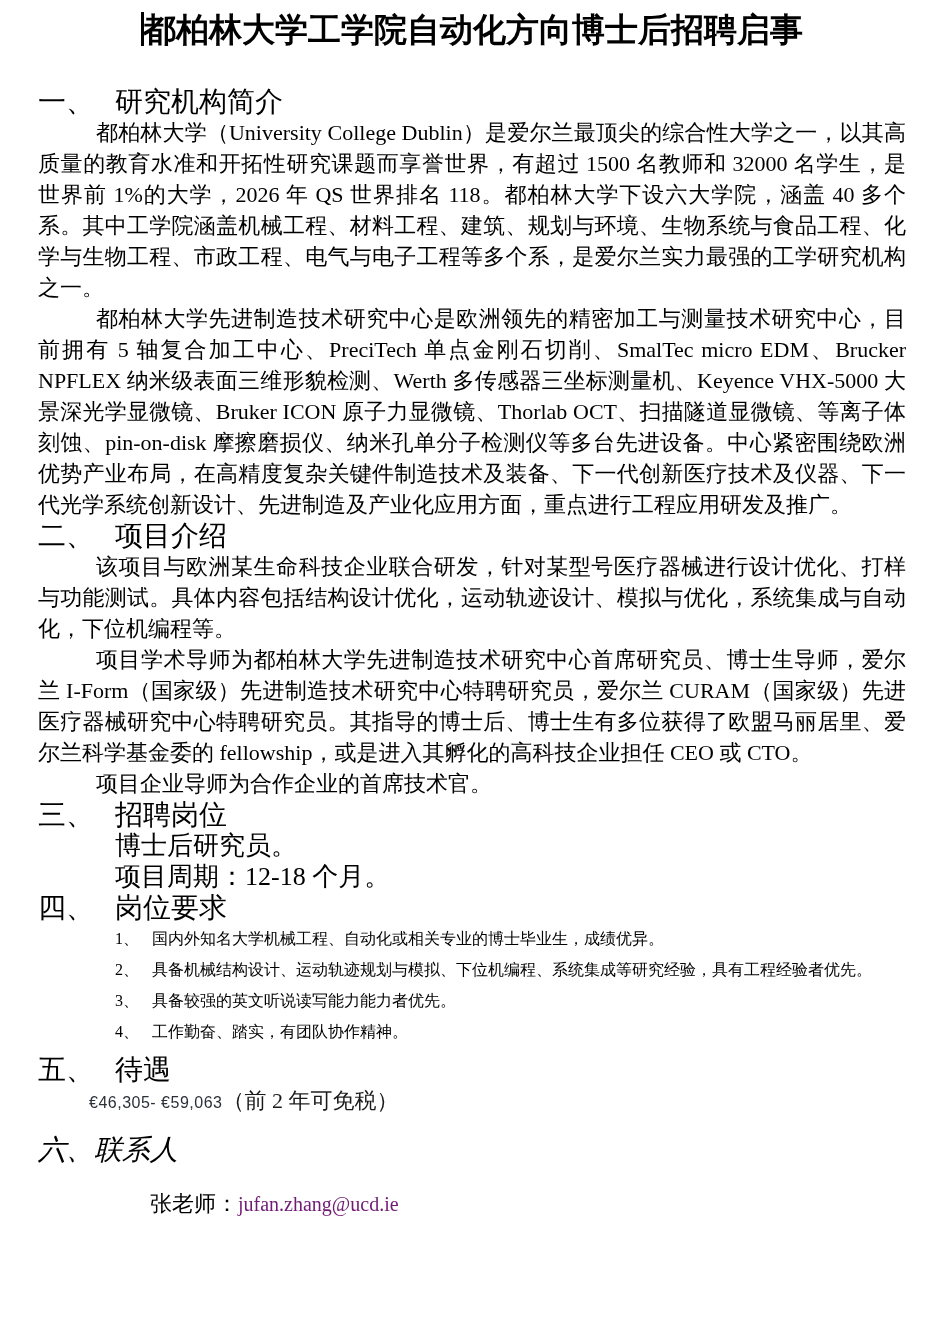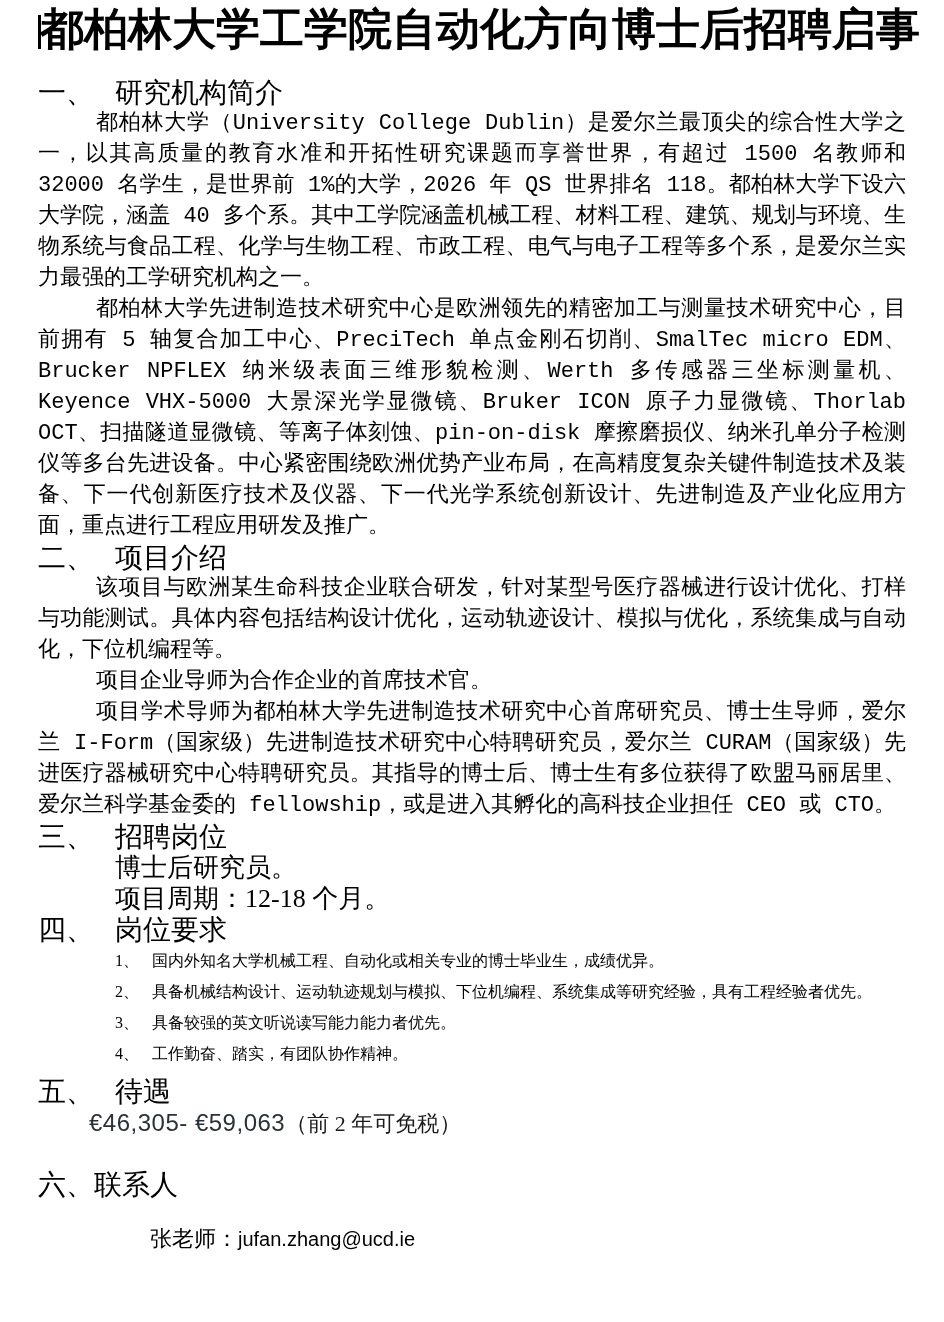--- a/index.html
+++ b/index.html
@@ -7,25 +7,25 @@
     width: 944px;
     height: 1322px;
     background: #ffffff;
     color: #000000;
     font-family: "Liberation Serif", "DejaVu Serif", serif;
     overflow: hidden;
   }
   .page { padding: 10px 38px 0 38px; width: 868px; }
 
   .doc-title {
-    font-size: 44px;
+    font-size: 33px;
     font-weight: 700;
     text-align: center;
     line-height: 40px;
-    margin: 0 0 27px 0;
+    margin: 0 0 36px 0;
     white-space: nowrap;
     letter-spacing: 0px;
   }
   .cursor {
     display: inline-block;
     width: 3px;
     height: 34px;
     background: #000;
     vertical-align: -5px;
     margin-right: -1px;
@@ -33,29 +33,28 @@
 
   .sec-head {
     font-size: 28px;
     line-height: 31px;
     margin: 0;
   }
   .sec-num { display: inline-block; }
   .sec-head.tabbed .sec-num { width: 77px; }
   .mt-a { margin-top: 0; }
   .mt-b { margin-top: 7px; }
-  .mt-c { margin-top: 30px; }
+  .mt-c { margin-top: 16px; font-style: italic; }
 
   p.body {
     font-size: 22px;
     line-height: 31px;
     text-align: justify;
     text-indent: 58px;
     margin: 0;
-    font-family: Liberation Mono, monospace;
   }
 
   .plain-line {
     font-size: 26px;
     line-height: 31px;
     margin: 0 0 0 77px;
   }
 
   .num-item {
     font-size: 16px;
@@ -66,35 +65,35 @@
   }
   .num-item .inum { display: inline-block; width: 37px; text-indent: 0; }
 
   .salary-line {
     font-size: 22px;
     line-height: 31px;
     margin: 0 0 0 51px;
   }
   .salary-amount {
     font-family: "Liberation Sans", "DejaVu Sans", sans-serif;
-    font-size: 24px;
+    font-size: 16px;
     color: #2b313a;
     letter-spacing: 0.5px;
   }
   .salary-note { font-size: 22px; color: #1a1a1a; }
 
   .contact-line {
     font-size: 22px;
     line-height: 31px;
     margin: 23px 0 0 112px;
   }
   .email {
-    font-family: Liberation Sans, sans-serif;
+    font-family: Liberation Serif, serif;
     font-size: 20px;
-    color: #000000;
+    color: #701a75;
   }
 </style>
 </head>
 <body>
 
 <div class="page">
 
   <h1 class="doc-title"><span class="cursor"></span><span>都柏林大学工学院自动化方向博士后招聘启事</span></h1>
 
   <section>
@@ -103,22 +102,22 @@
     </div>
     <p class="body">都柏林大学（University College Dublin）是爱尔兰最顶尖的综合性大学之一，以其高质量的教育水准和开拓性研究课题而享誉世界，有超过 1500 名教师和 32000 名学生，是世界前 1%的大学，2026 年 QS 世界排名 118。都柏林大学下设六大学院，涵盖 40 多个系。其中工学院涵盖机械工程、材料工程、建筑、规划与环境、生物系统与食品工程、化学与生物工程、市政工程、电气与电子工程等多个系，是爱尔兰实力最强的工学研究机构之一。</p>
     <p class="body">都柏林大学先进制造技术研究中心是欧洲领先的精密加工与测量技术研究中心，目前拥有 5 轴复合加工中心、PreciTech 单点金刚石切削、SmalTec micro EDM、Brucker NPFLEX 纳米级表面三维形貌检测、Werth 多传感器三坐标测量机、Keyence VHX-5000 大景深光学显微镜、Bruker ICON 原子力显微镜、Thorlab OCT、扫描隧道显微镜、等离子体刻蚀、pin-on-disk 摩擦磨损仪、纳米孔单分子检测仪等多台先进设备。中心紧密围绕欧洲优势产业布局，在高精度复杂关键件制造技术及装备、下一代创新医疗技术及仪器、下一代光学系统创新设计、先进制造及产业化应用方面，重点进行工程应用研发及推广。</p>
   </section>
 
   <section>
     <div class="sec-head tabbed">
       <span class="sec-num">二、</span><span>项目介绍</span>
     </div>
     <p class="body">该项目与欧洲某生命科技企业联合研发，针对某型号医疗器械进行设计优化、打样与功能测试。具体内容包括结构设计优化，运动轨迹设计、模拟与优化，系统集成与自动化，下位机编程等。</p>
+    <p class="body">项目学术导师为都柏林大学先进制造技术研究中心首席研究员、博士生导师，爱尔兰 I-Form（国家级）先进制造技术研究中心特聘研究员，爱尔兰 CURAM（国家级）先进医疗器械研究中心特聘研究员。其指导的博士后、博士生有多位获得了欧盟马丽居里、爱尔兰科学基金委的 fellowship，或是进入其孵化的高科技企业担任 CEO 或 CTO。</p>
     <p class="body">项目企业导师为合作企业的首席技术官。</p>
-    <p class="body">项目学术导师为都柏林大学先进制造技术研究中心首席研究员、博士生导师，爱尔兰 I-Form（国家级）先进制造技术研究中心特聘研究员，爱尔兰 CURAM（国家级）先进医疗器械研究中心特聘研究员。其指导的博士后、博士生有多位获得了欧盟马丽居里、爱尔兰科学基金委的 fellowship，或是进入其孵化的高科技企业担任 CEO 或 CTO。</p>
   </section>
 
   <section>
     <div class="sec-head tabbed">
       <span class="sec-num">三、</span><span>招聘岗位</span>
     </div>
     <div class="plain-line">博士后研究员。</div>
     <div class="plain-line">项目周期：12-18 个月。</div>
   </section>
 

